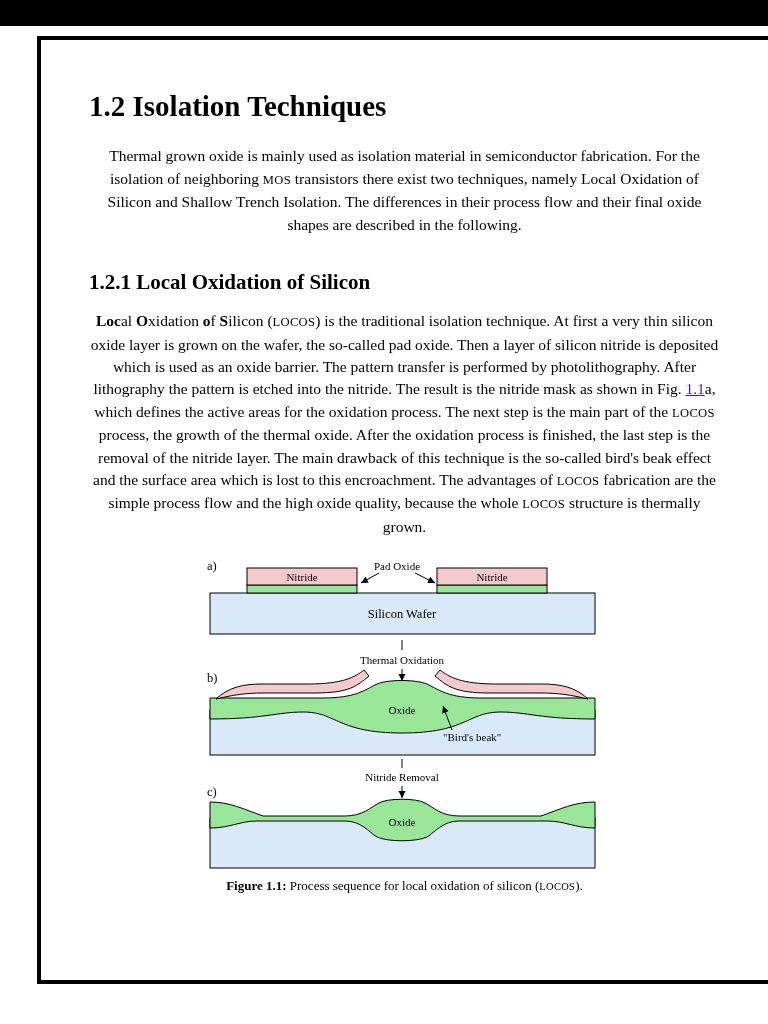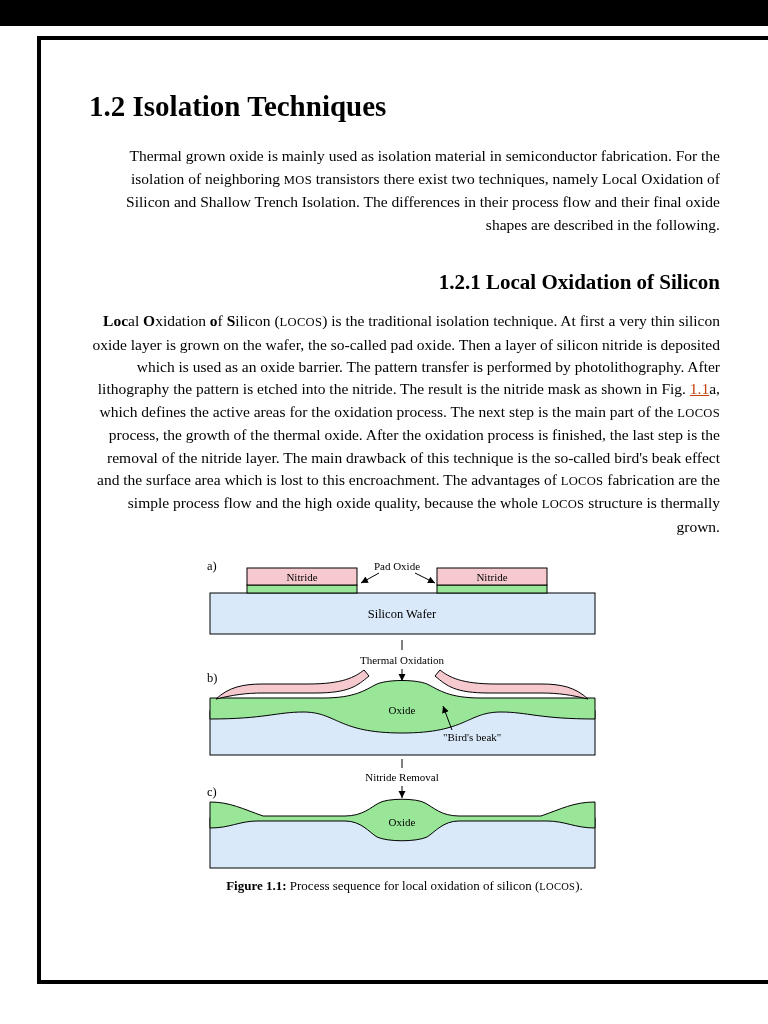--- a/index.html
+++ b/index.html
@@ -8,26 +8,26 @@
     width:768px;height:1024px;position:relative;background:#ffffff;
     font-family:"Liberation Serif",serif;color:#000;
   }
   .topbar{position:absolute;left:0;top:0;width:768px;height:26px;background:#000;}
   .frame{
     position:absolute;left:37px;top:36px;width:735px;height:948px;
     border:4px solid #000;box-sizing:border-box;background:#fff;
   }
   .content{padding:50px 48px 0 48px;}
   h1{font-size:29px;font-weight:bold;margin:0 0 22px 0;line-height:1.15;}
-  h2{font-size:21px;font-weight:bold;margin:34px 0 16px 0;line-height:1.15;text-align:right;}
-  p.para{font-size:15.5px;line-height:22.4px;margin:0;text-align:right;}
+  h2{font-size:21px;font-weight:bold;margin:34px 0 16px 0;line-height:1.15;}
+  p.para{font-size:15.5px;line-height:22.4px;margin:0;text-align:center;}
   .n{font-weight:normal;}
   .b{font-weight:bold;}
   .sc{font-size:81%;letter-spacing:0.3px;}
-  .link{color:#c2410c;text-decoration:underline;cursor:pointer;}
+  .link{color:#4c1d95;text-decoration:underline;cursor:pointer;}
   .figure{margin-top:18px;text-align:center;}
   .fig-svg{display:block;margin:0 auto;}
   .caption{font-size:13px;margin-top:4px;text-align:center;}
   svg text{font-family:"Liberation Serif",serif;fill:#000;}
   .st{stroke:#000;stroke-width:1;}
   .arrowline{stroke:#000;stroke-width:1;fill:none;}
   .tick{stroke:#000;stroke-width:1;}
   .flabel{font-size:12.5px;}
   .ftext{font-size:12.5px;}
   .fsmall{font-size:11px;}

